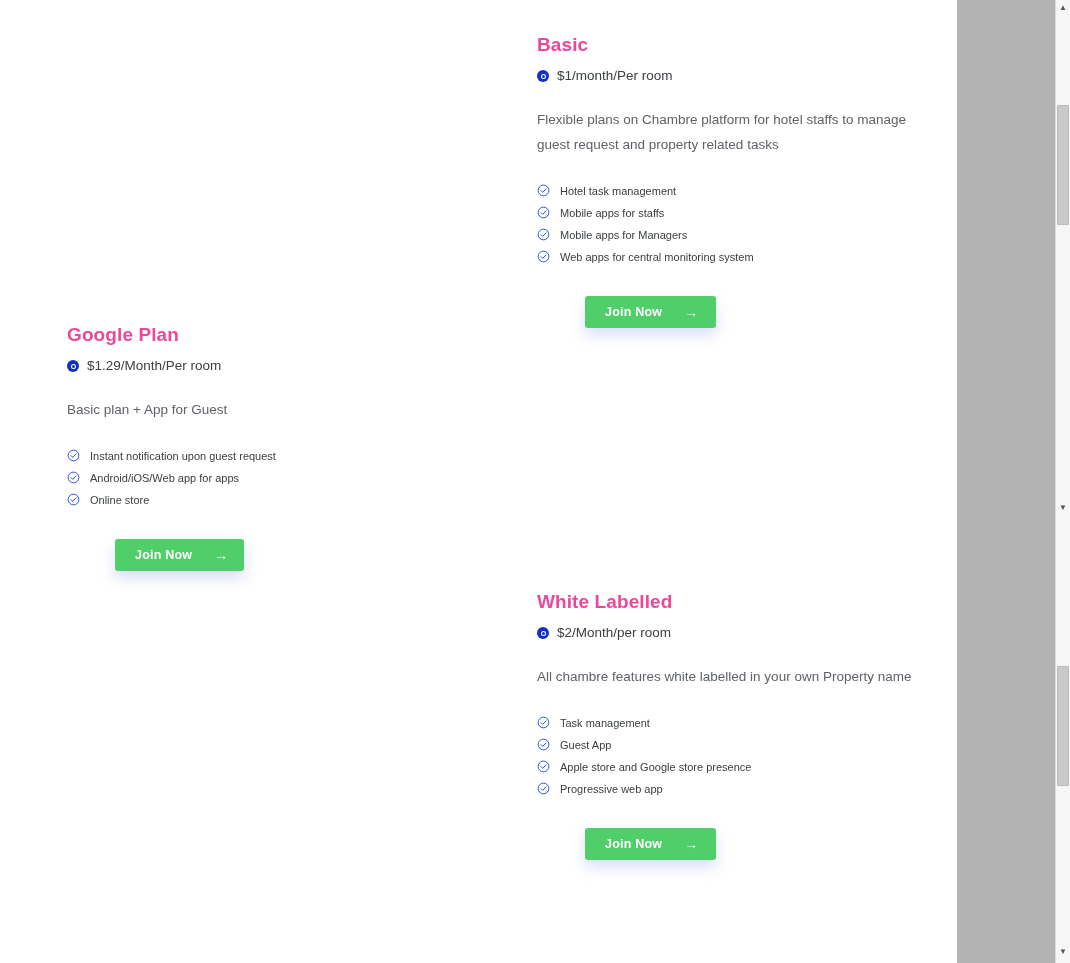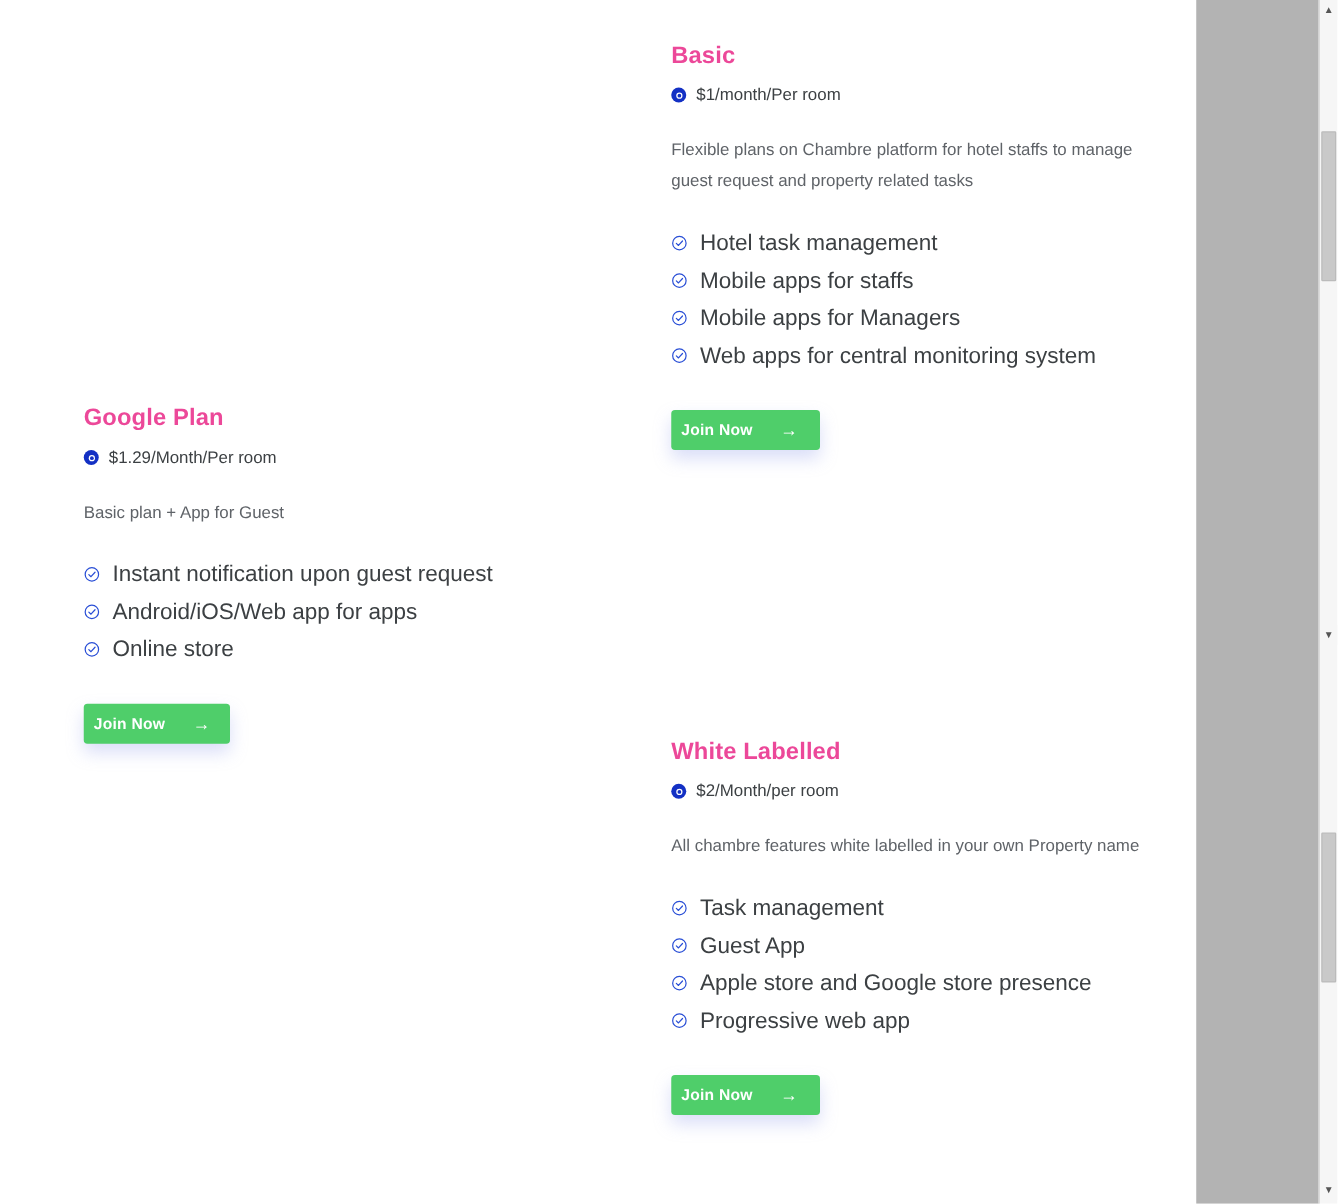--- a/index.html
+++ b/index.html
@@ -144,21 +144,21 @@
   }
 
   .feature-list {
     list-style: none;
     margin-top: 22px;
   }
   .feature-item {
     display: flex;
     align-items: center;
     gap: 10px;
-    font-size: 18px;
+    font-size: 11px;
     color: #3c4043;
     padding: 4.5px 0;
   }
   .check-icon {
     flex: 0 0 13px;
     width: 13px;
     height: 13px;
     color: #2a4fd6;
     display: inline-flex;
     align-items: center;
@@ -168,28 +168,29 @@
 
   
   .join-btn {
     margin-top: 28px;
     display: inline-flex;
     align-items: center;
     gap: 22px;
     background: #4fce6a;
     border: none;
     border-radius: 3px;
-    padding: 9px 18px 9px 8px;
+    padding: 9px 18px 9px 20px;
     color: #ffffff;
     font-family: "Liberation Sans", sans-serif;
     font-size: 12.5px;
     font-weight: bold;
     letter-spacing: 0.2px;
     cursor: pointer;
     box-shadow: 0 7px 14px rgba(150,160,235,0.35);
+    margin-left: 48px;
   }
   .join-btn .arrow {
     font-size: 14px;
     line-height: 1;
     font-weight: normal;
   }
   #plan-premium .join-btn { padding-right: 16px; }
 </style>
 </head>
 <body>

